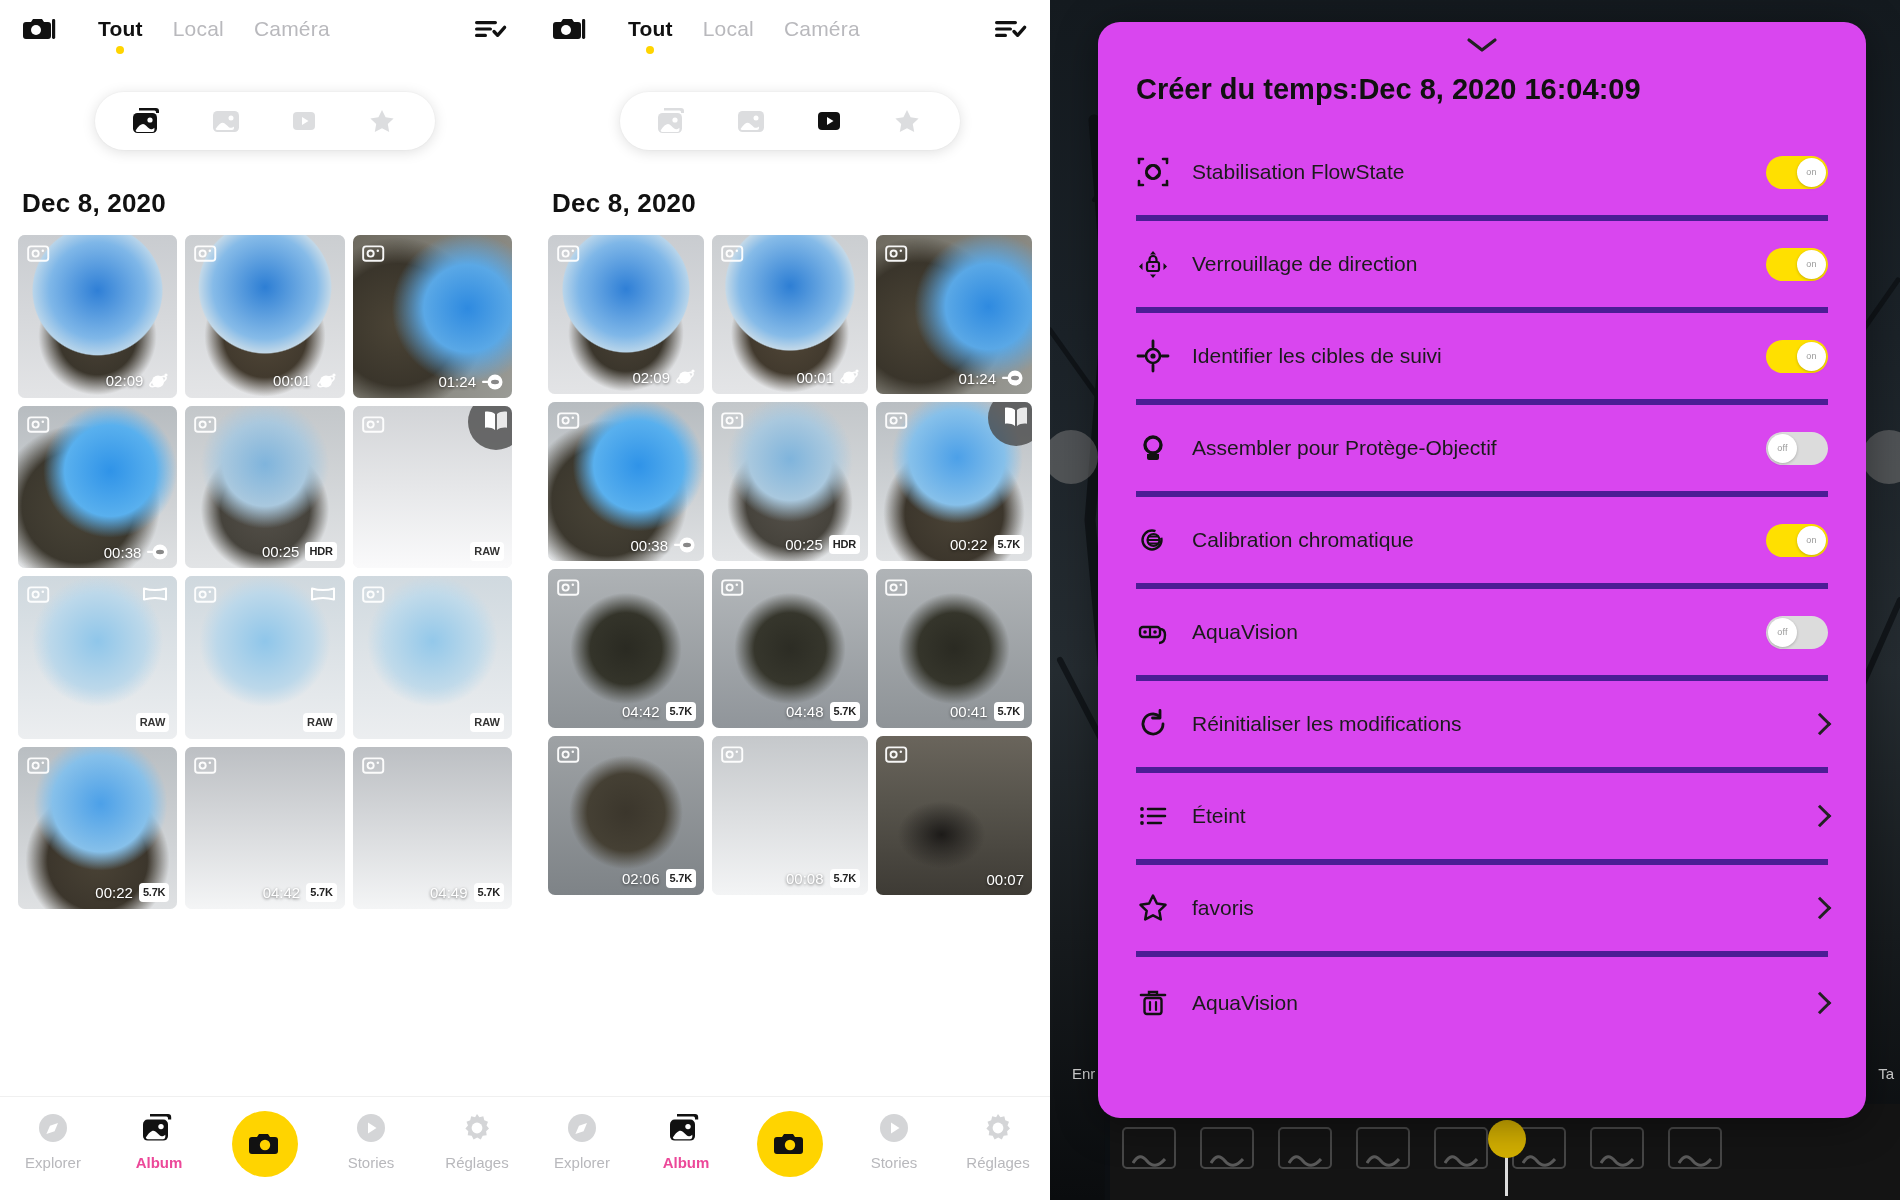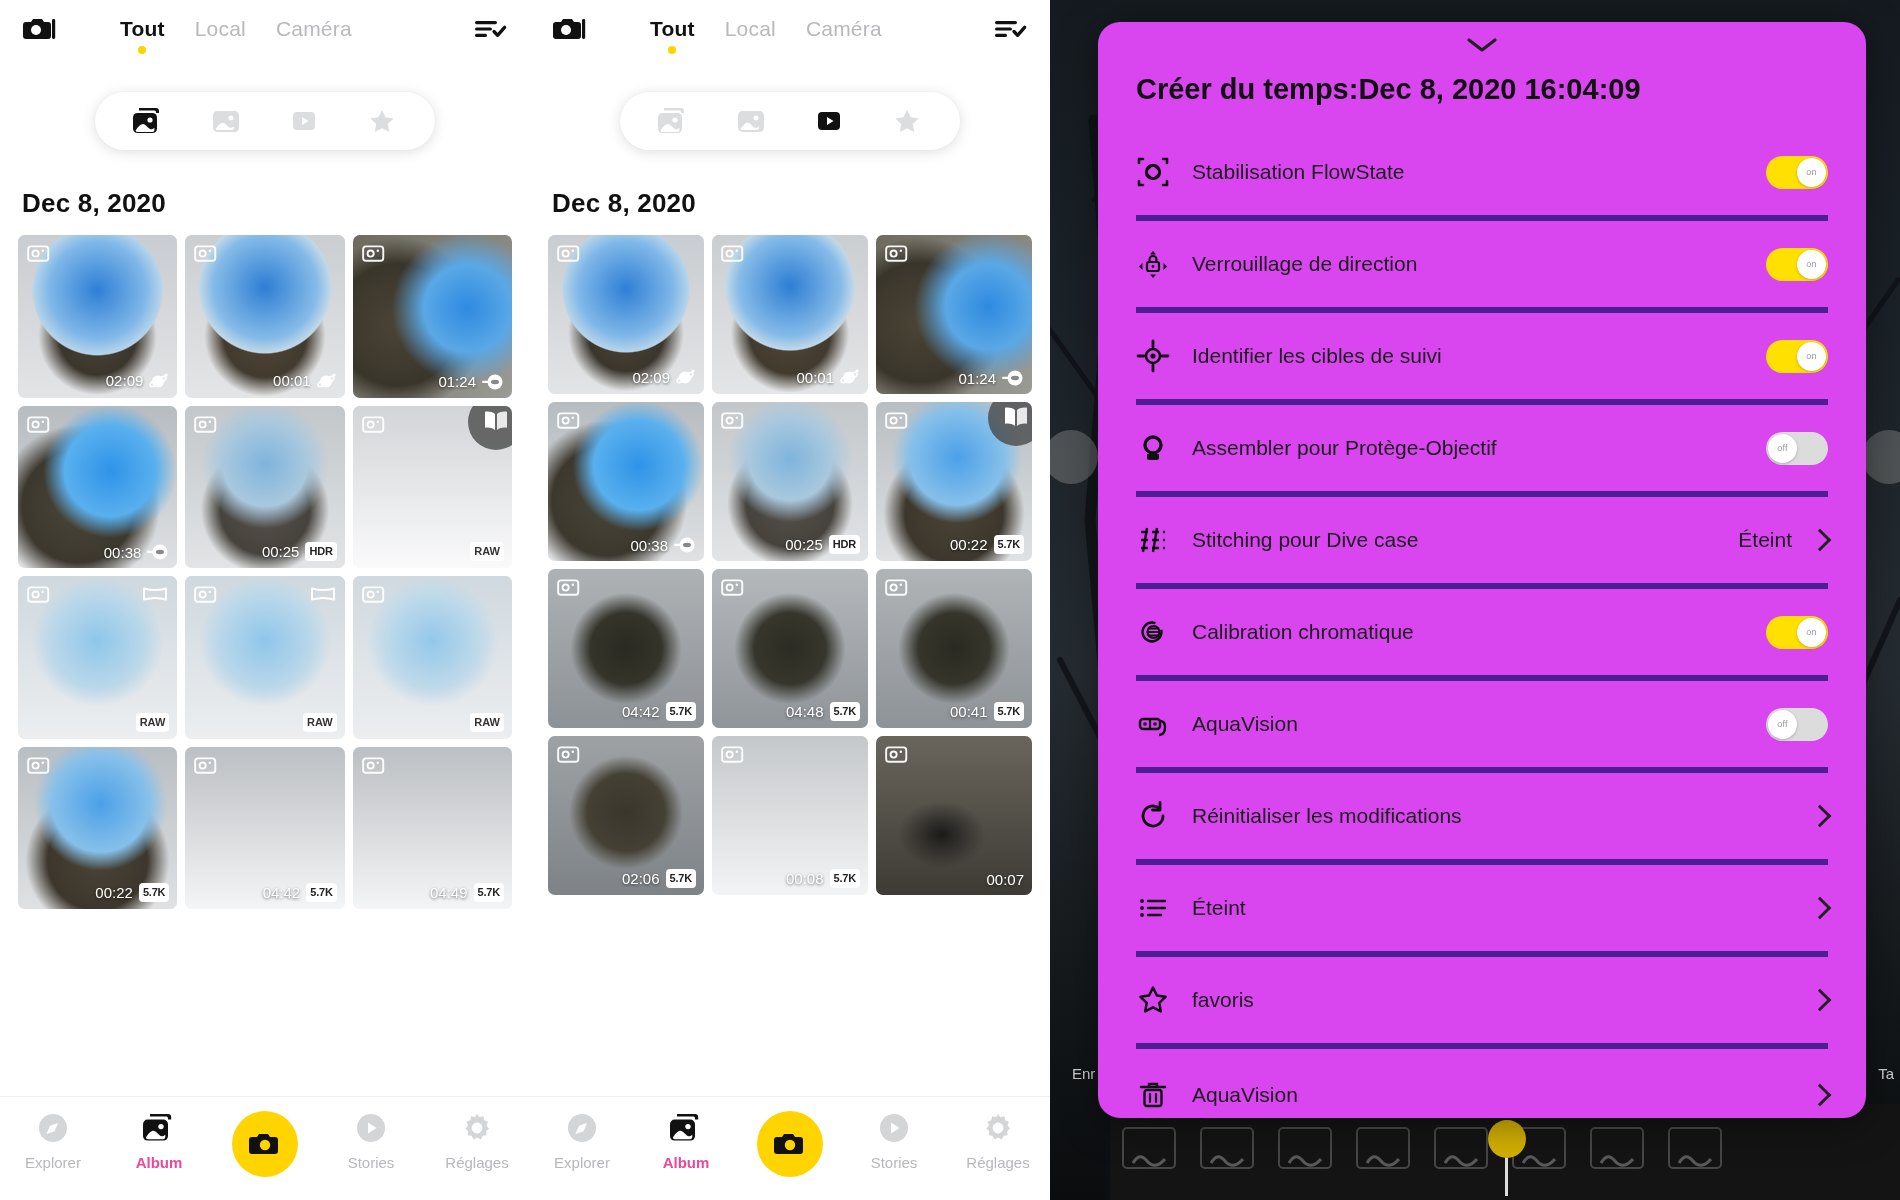--- a/index.html
+++ b/index.html
@@ -17,21 +17,21 @@
   }
   .phone-left  { width: 530px; }
   .phone-mid   { width: 520px; }
 
   
   .topbar {
     position: relative; height: 58px; flex: 0 0 58px;
     display: flex; align-items: center; padding: 0 22px;
   }
   .cam-icon { width: 34px; height: 26px; flex: 0 0 auto; }
-  .tabs { display: flex; align-items: flex-start; gap: 30px; margin-left: 64px; }
+  .tabs { display: flex; align-items: flex-start; gap: 30px; margin-left: 42px; }
   .tab { position: relative; font-size: 21px; color: #b9b9bd; font-weight: 400; letter-spacing: .2px; }
   .tab.active { color: #111; font-weight: 700; }
   .tab.active::after {
     content: ""; position: absolute; left: 50%; transform: translateX(-50%);
     bottom: -13px; width: 8px; height: 8px; border-radius: 50%; background: #ffd400;
   }
   .sortbtn { margin-left: auto; width: 34px; height: 26px; }
 
   
   .filterwrap { display: flex; justify-content: center; padding-top: 34px; }
@@ -919,31 +919,20 @@
                 <circle cx="17" cy="14" r="8" fill="none" stroke="#111" stroke-width="3.4"></circle>
                 <path d="M11 23h12v4a2 2 0 01-2 2H13a2 2 0 01-2-2z" fill="#111"></path>
               </svg>
           </span>
           <span class="slabel">Assembler pour Protège-Objectif</span>
           <span class="toggle off">
               <span class="knob">off</span>
             </span>
         </div>
 
-        <div class="srow">
-          <span class="sico">
-            <svg width="34" height="34" viewBox="0 0 34 34">
-                <path d="M5 9h24M5 17h24M5 25h24" stroke="#111" stroke-width="2.4" stroke-dasharray="7 4"></path>
-                <path d="M11 5l-4 24M21 5l-4 24" stroke="#111" stroke-width="2.4"></path>
-              </svg>
-          </span>
-          <span class="slabel">Stitching pour Dive case</span>
-          <span class="svalue">Éteint</span>
-          <span class="chev"></span>
-        </div>
 
         <div class="srow">
           <span class="sico">
             <svg width="34" height="34" viewBox="0 0 34 34">
                 <circle cx="16" cy="17" r="9.5" fill="none" stroke="#111" stroke-width="2.4" stroke-dasharray="48 9"></circle>
                 <circle cx="17.5" cy="17" r="6" fill="none" stroke="#111" stroke-width="2.2"></circle>
                 <path d="M12 13.5h11M12 17h11M12 20.5h11" stroke="#111" stroke-width="1.8"></path>
               </svg>
           </span>
           <span class="slabel">Calibration chromatique</span>

